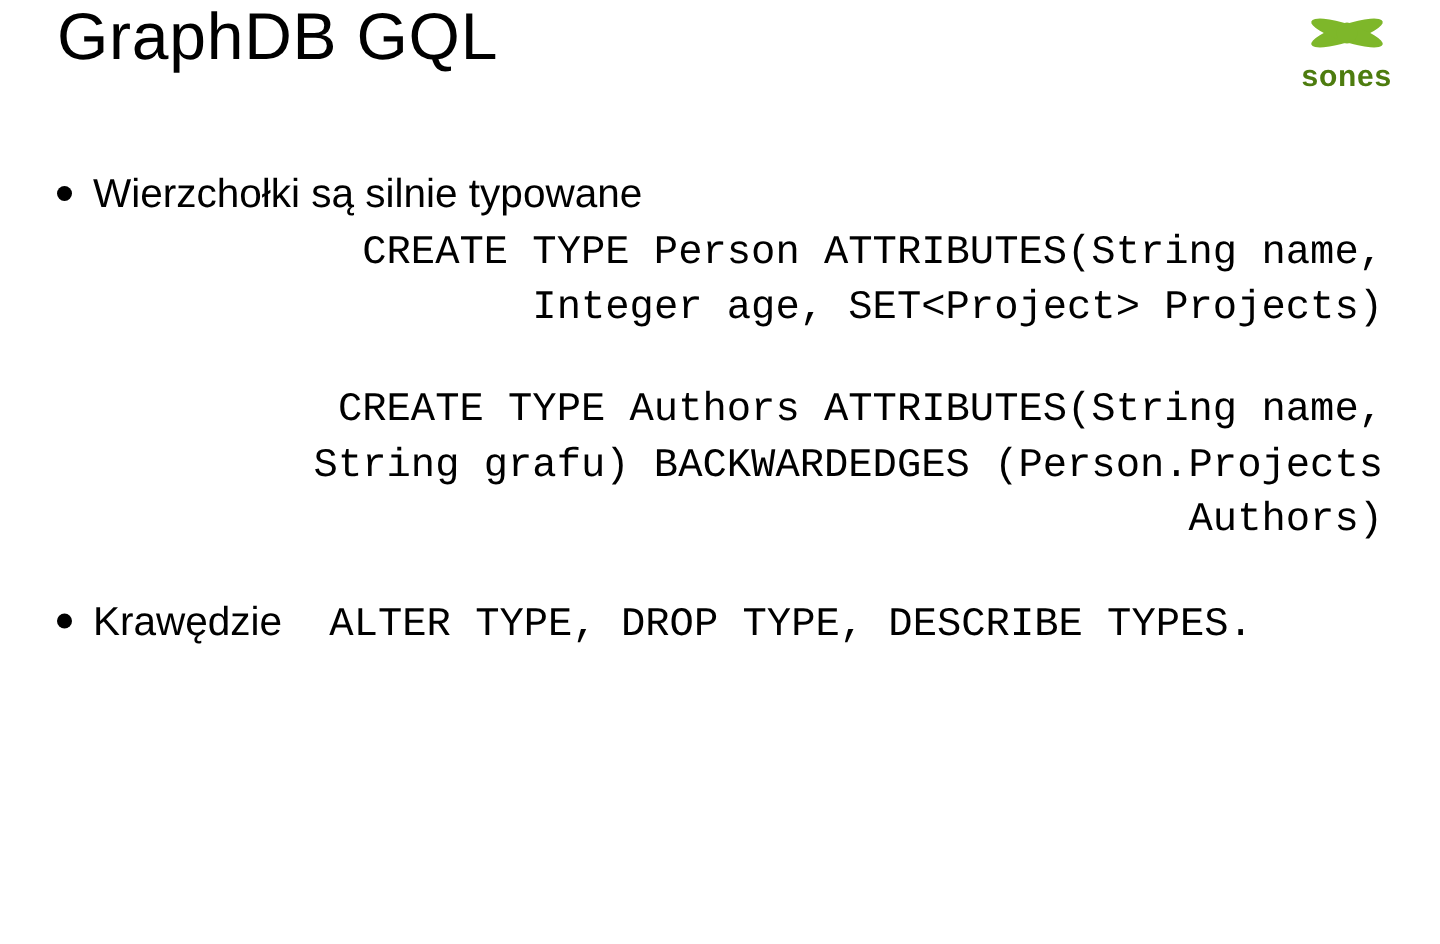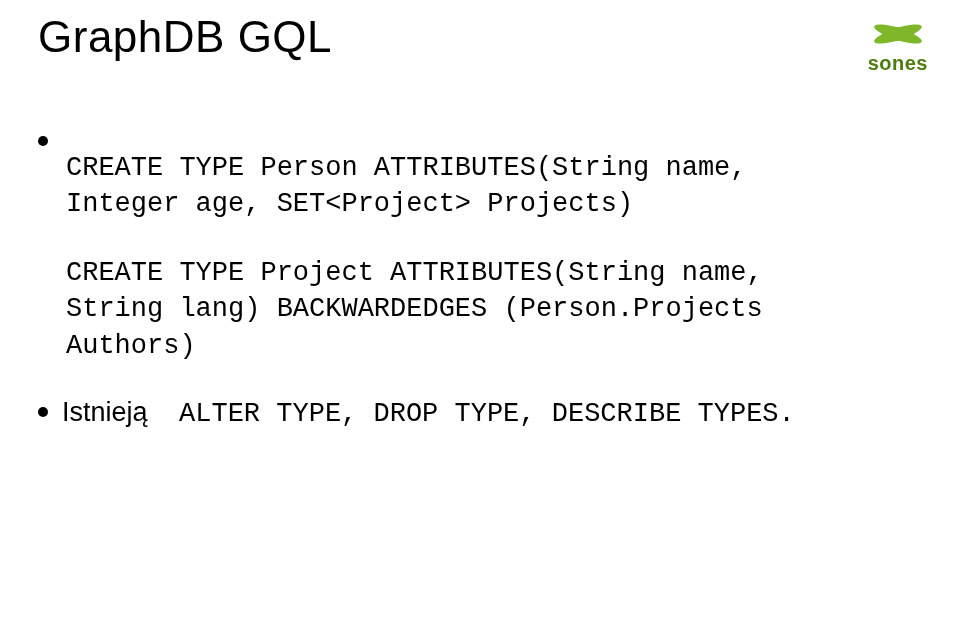--- a/index.html
+++ b/index.html
@@ -1,17 +1,17 @@
 <!DOCTYPE html>
 <html><head>
 <meta charset="utf-8">
 <style>
   * { margin: 0; padding: 0; box-sizing: border-box; }
   html, body { width: 960px; height: 629px; background: #fff; font-family: Arial, Helvetica, sans-serif; color: #000; }
-  .slide { position: relative; width: 960px; height: 629px; padding: 12px 38px 20px 38px; }
+  .slide { position: relative; width: 960px; height: 629px; padding: 0 38px 20px 38px; text-align: right; }
   .header-row { display: flex; justify-content: space-between; align-items: flex-start; }
   .title { font-size: 44px; font-weight: 400; letter-spacing: 0.5px; }
   .logo { display: flex; flex-direction: column; align-items: center; margin-top: 2px; margin-right: -6px; }
   .logo svg { display: block; }
   .logo-text { font-size: 20px; font-weight: 600; color: #4d7c0f; letter-spacing: 0.5px; margin-top: -2px; }
   .content { margin-top: 48px; }
   .bullet { display: flex; align-items: flex-start; margin-bottom: 4px; }
   .bullet .dot { width: 10px; height: 10px; background: #000; border-radius: 50%; margin-top: 13px; margin-right: 14px; flex-shrink: 0; }
   .bullet .text { font-size: 27px; line-height: 1.35; }
   .code-block { font-family: "Courier New", Courier, monospace; font-size: 27px; line-height: 1.35; margin-left: 28px; margin-top: 2px; white-space: pre; }
@@ -35,35 +35,36 @@
       </svg>
       <div class="logo-text">sones</div>
     </div>
   </div>
 
   <div class="content">
 
 
     <div class="bullet">
       <span class="dot"></span>
+      <span class="text">Wierzchołki są silnie typowane</span>
     </div>
 
 
 
     <div class="code-block"><span>CREATE TYPE Person ATTRIBUTES(String name,</span>
 <span>Integer age, SET&lt;Project&gt; Projects)</span></div>
 
     <div class="spacer"></div>
 
-    <div class="code-block"><span>CREATE TYPE Project ATTRIBUTES(String name,</span>
-<span>String lang) BACKWARDEDGES (Person.Projects</span>
+    <div class="code-block"><span>CREATE TYPE Authors ATTRIBUTES(String name,</span>
+<span>String grafu) BACKWARDEDGES (Person.Projects</span>
 <span>Authors)</span></div>
 
     <div class="spacer"></div>
 
     <div class="bullet">
       <span class="dot"></span>
-      <span class="text"><span>Istnieją </span><span class="mono-inline">ALTER TYPE, DROP TYPE, DESCRIBE TYPES.</span></span>
+      <span class="text"><span>Krawędzie </span><span class="mono-inline">ALTER TYPE, DROP TYPE, DESCRIBE TYPES.</span></span>
     </div>
 
   </div>
 
 </div>
 
 </body></html>

